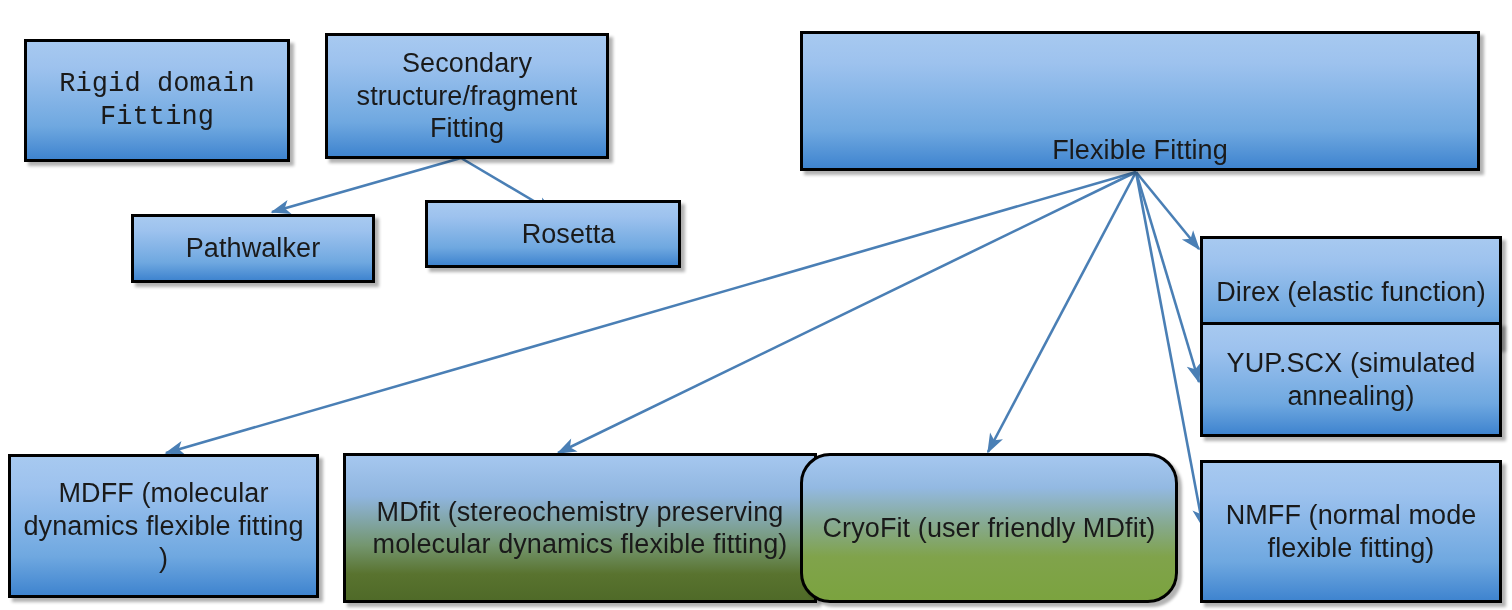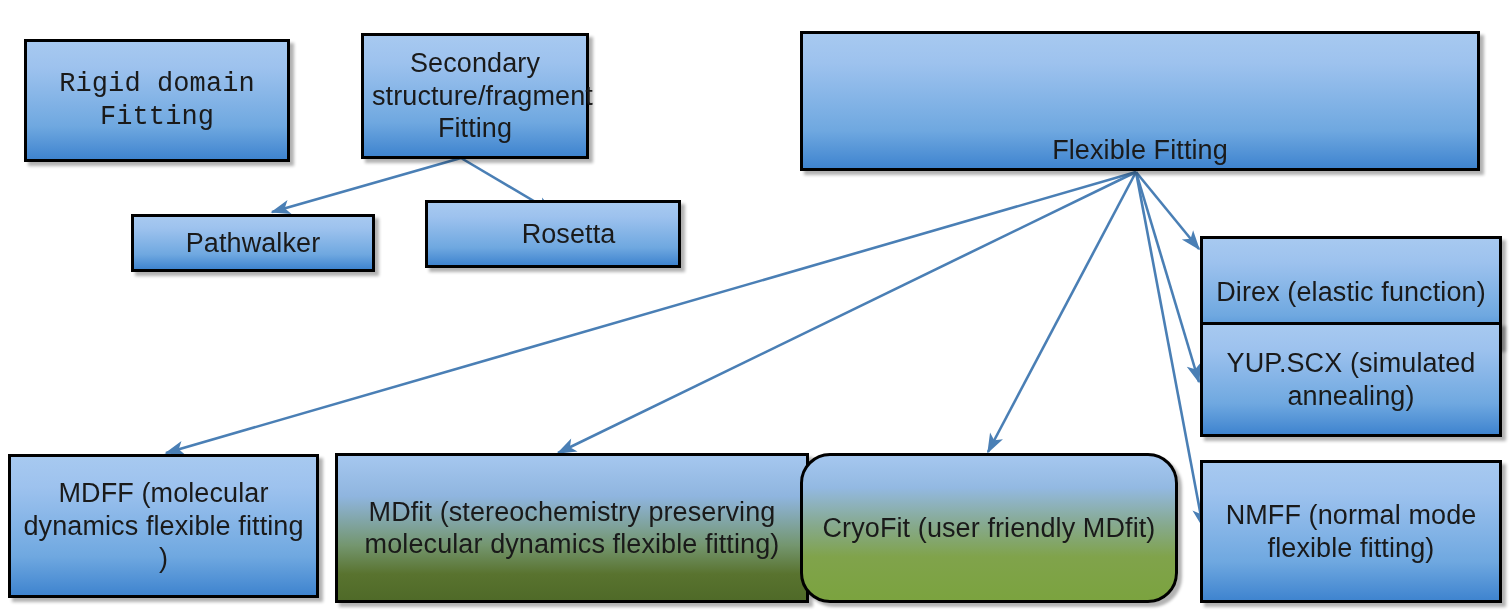--- a/index.html
+++ b/index.html
@@ -45,44 +45,44 @@
         <line x1="1136" y1="172" x2="1203" y2="527" stroke="#4a7fb5" stroke-width="2.6" marker-end="url(#arrowhead)"></line>
         <line x1="1136" y1="172" x2="1199" y2="249" stroke="#4a7fb5" stroke-width="2.6" marker-end="url(#arrowhead)"></line>
         <line x1="1136" y1="172" x2="1199" y2="382" stroke="#4a7fb5" stroke-width="2.6" marker-end="url(#arrowhead)"></line>
       </g>
   </svg>
 
   <div id="node-layer">
       <div class="node fill-blue" style="left: 24px; top: 39px; width: 266px; height: 123px; font-family: Liberation Mono, monospace;">
         <span>Rigid domain Fitting</span>
       </div>
-      <div class="node fill-blue" style="left: 325px; top: 33px; width: 228px; height: 126px; margin-left: 36px;">
+      <div class="node fill-blue" style="left: 325px; top: 33px; width: 284px; height: 126px;">
         <span>Secondary structure/fragment Fitting</span>
       </div>
       <div class="node fill-blue" style="left: 800px; top: 31px; width: 680px; height: 140px; align-items: flex-end;">
         <span>Flexible Fitting</span>
       </div>
-      <div class="node fill-blue" style="left: 131px; top: 214px; width: 244px; height: 58px;">
+      <div class="node fill-blue" style="left: 131px; top: 214px; width: 244px; height: 69px;">
         <span>Pathwalker</span>
       </div>
       <div class="node fill-blue" style="left: 425px; top: 200px; width: 256px; height: 68px; padding-left: 39px;">
         <span>Rosetta</span>
       </div>
       <div class="node fill-blue" style="left: 1200px; top: 196px; width: 302px; height: 112px; margin-top: 40px;">
         <span>Direx (elastic function)</span>
       </div>
       <div class="node fill-blue" style="left: 1200px; top: 322px; width: 302px; height: 115px;">
         <span>YUP.SCX (simulated annealing)</span>
       </div>
       <div class="node fill-blue" style="left: 1200px; top: 460px; width: 302px; height: 143px;">
         <span>NMFF (normal mode flexible fitting)</span>
       </div>
       <div class="node fill-blue" style="left: 8px; top: 454px; width: 311px; height: 144px;">
         <span>MDFF (molecular dynamics flexible fitting )</span>
       </div>
-      <div class="node fill-blue-olive" style="left: 335px; top: 453px; width: 474px; height: 150px;">
+      <div class="node fill-blue-olive" style="left: 343px; top: 453px; width: 474px; height: 150px;">
         <span>MDfit (stereochemistry preserving molecular dynamics flexible fitting)</span>
       </div>
       <div class="node fill-blue-green" style="left: 800px; top: 453px; width: 378px; height: 150px; border-radius: 30px;">
         <span>CryoFit (user friendly MDfit)</span>
       </div>
     </div>
 </div>
 
 </body></html>

